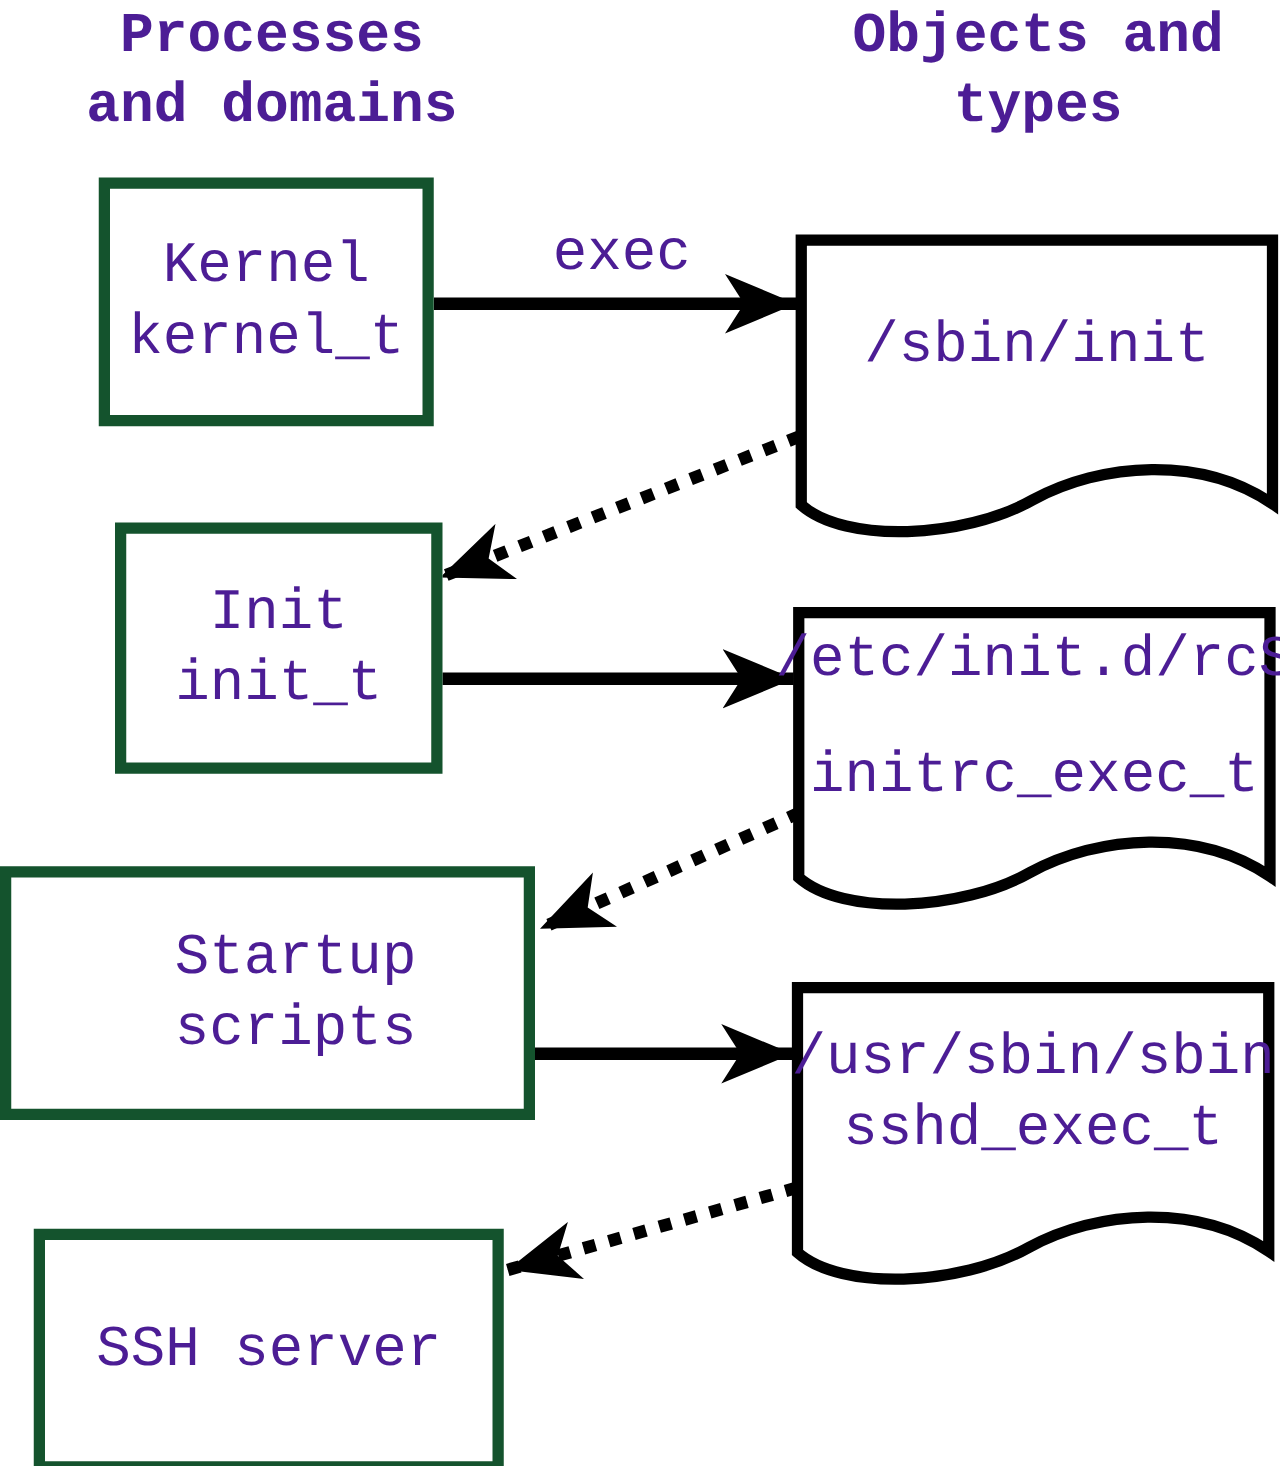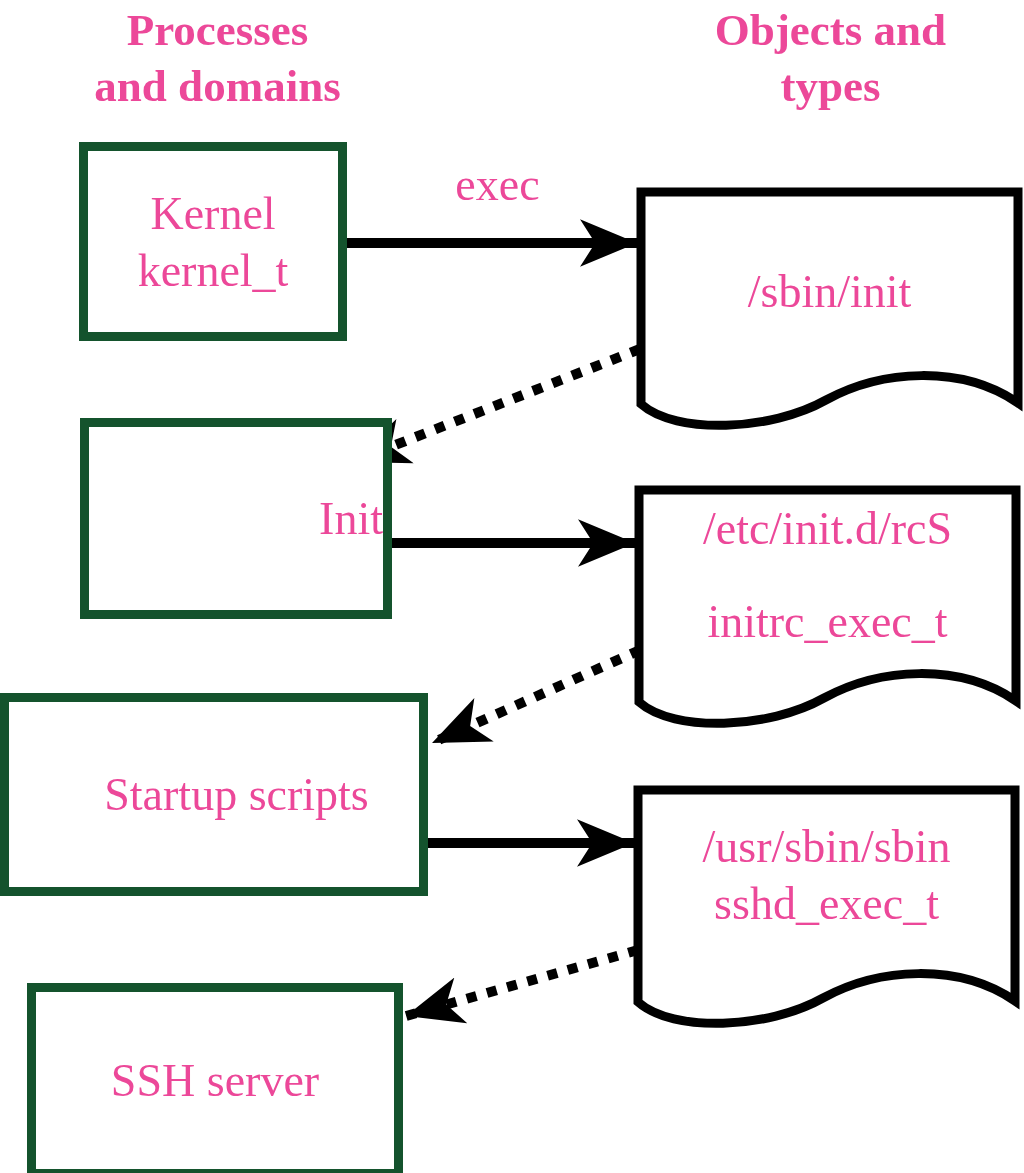--- a/index.html
+++ b/index.html
@@ -5,22 +5,22 @@
   html, body {
     margin: 0;
     padding: 0;
     background: #ffffff;
   }
   .canvas {
     position: relative;
     width: 1024px;
     height: 1173px;
     background: #ffffff;
-    font-family: Liberation Serif, serif;
-    color: #ec4899;
+    font-family: Liberation Mono, monospace;
+    color: #4c1d95;
     overflow: hidden;
   }
   .arrow-layer {
     position: absolute;
     left: 0;
     top: 0;
     width: 1024px;
     height: 1173px;
   }
   .heading {
@@ -95,37 +95,38 @@
 
   <div class="heading" style="left:5px; top:2px; width:425px;">
     <div>Processes</div>
     <div>and domains</div>
   </div>
   <div class="heading" style="left:633px; top:2px; width:395px;">
     <div>Objects and</div>
     <div>types</div>
   </div>
 
-  <div class="edge-label" style="left:395px; top:160px; width:205px;">exec</div>
+  <div class="edge-label" style="left:395px; top:178px; width:205px;">exec</div>
 
   <div class="pbox" style="left:79px; top:142px; width:268px; height:199px;">
     <div>Kernel</div>
     <div>kernel_t</div>
   </div>
-  <div class="pbox" style="left:80px; top:418px; width:312px; height:201px;align-items:flex-end;">
+  <div class="pbox" style="left:92px; top:418px; width:262px; height:201px;">
     <div>Init</div>
+    <div>init_t</div>
   </div>
   <div class="pbox" style="left:0px; top:693px; width:428px; height:203px;padding-left:45px;">
     <div>Startup scripts</div>
   </div>
   <div class="pbox" style="left:27px; top:972px; width:376px; height:195px;margin-top:11px;">
     <div>SSH server</div>
   </div>
 
-  <div class="doc-label" style="left:641px; top:212px; width:377px; height:158px;">
+  <div class="doc-label" style="left:641px; top:198px; width:377px; height:158px;">
     <div>/sbin/init</div>
   </div>
   <div class="doc-label" style="left:639px; top:496px; width:377px; height:158px;gap:36px;">
     <div>/etc/init.d/rcS</div>
     <div>initrc_exec_t</div>
   </div>
   <div class="doc-label" style="left:638px; top:796px; width:377px; height:158px;">
     <div>/usr/sbin/sbin</div>
     <div>sshd_exec_t</div>
   </div>

